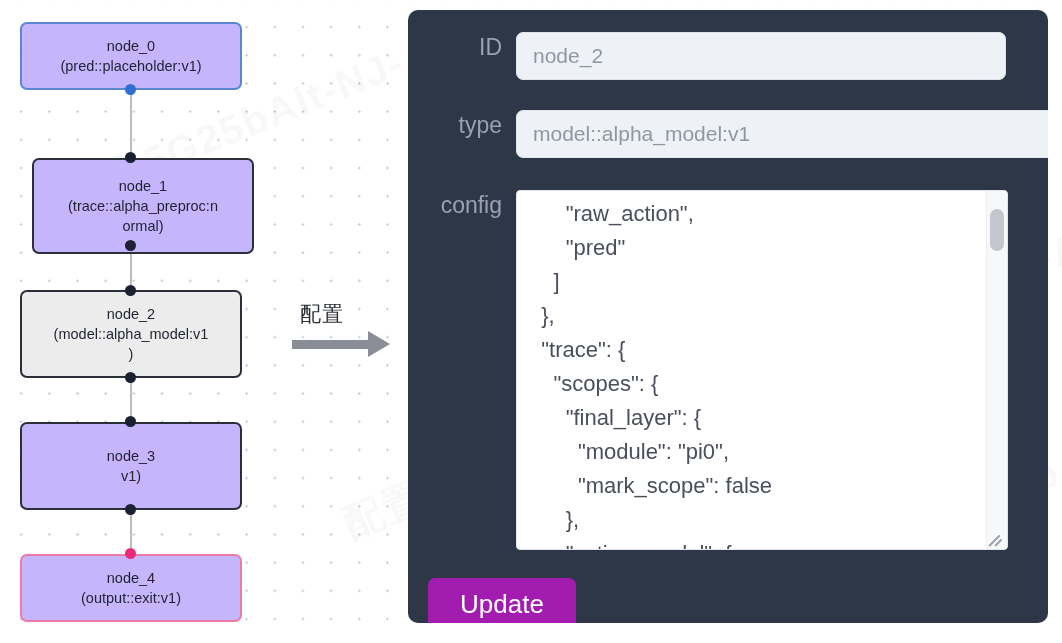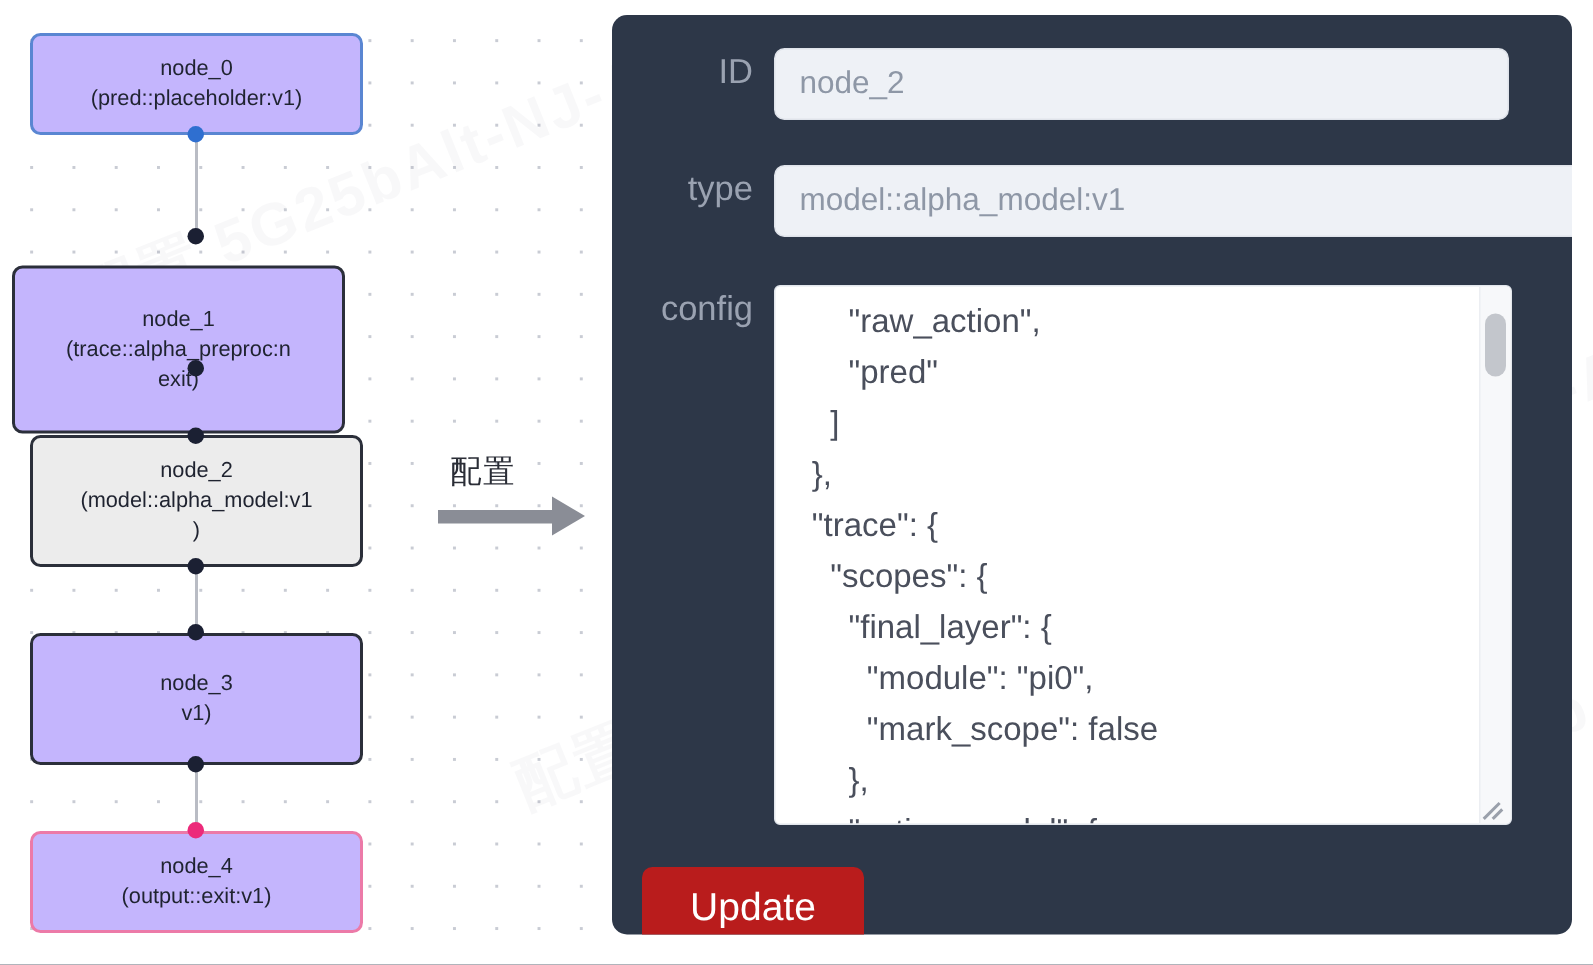--- a/index.html
+++ b/index.html
@@ -148,21 +148,21 @@
     position:absolute;display:block;background:#9aa0ab;height:1.6px;
     transform-origin:left center;
   }
   .ta-resize i.a{width:15px;left:0px;top:14px;transform:rotate(-45deg);}
   .ta-resize i.b{width:9px;left:6px;top:14px;transform:rotate(-45deg);}
 
   
   .update-btn{
     position:absolute;left:20px;top:568px;
     width:148px;height:52px;
-    background:#b91c1c;color:#ffffff;
+    background:#a21caf;color:#ffffff;
     border:0;border-radius:7px;
     font-size:26px;
     font-family:"Liberation Sans","DejaVu Sans",sans-serif;
     text-align:center;line-height:46px;
     cursor:pointer;
     box-sizing:border-box;
   }
 </style>
 </head>
 <body>
@@ -182,24 +182,24 @@
   <div class="edge" style="left:130px;top:245px;height:50px;"></div>
   <div class="edge" style="left:130px;top:374px;height:48px;"></div>
   <div class="edge" style="left:130px;top:508px;height:44px;"></div>
 
   <div class="node blue" style="left:20px;top:22px;width:222px;height:68px;">
     <span class="nid">node_0</span>
     <span class="ntype">(pred::placeholder:v1)</span>
   </div>
   <div class="port blue" style="left:125px;top:84px;"></div>
 
-  <div class="node" style="left:8px;top:158px;width:222px;height:112px;margin-top:19px;">
+  <div class="node" style="left:32px;top:158px;width:222px;height:96px;">
     <span class="nid">node_1</span>
     <span class="ntype">(trace::alpha_preproc:n</span>
-    <span class="ntype">exit)</span>
+    <span class="ntype">ormal)</span>
   </div>
   <div class="port" style="left:125px;top:152px;"></div>
   <div class="port" style="left:125px;top:240px;"></div>
 
   <div class="node sel" style="left:20px;top:290px;width:222px;height:88px;">
     <span class="nid">node_2</span>
     <span class="ntype">(model::alpha_model:v1</span>
     <span class="ntype">)</span>
   </div>
   <div class="port" style="left:125px;top:285px;"></div>

